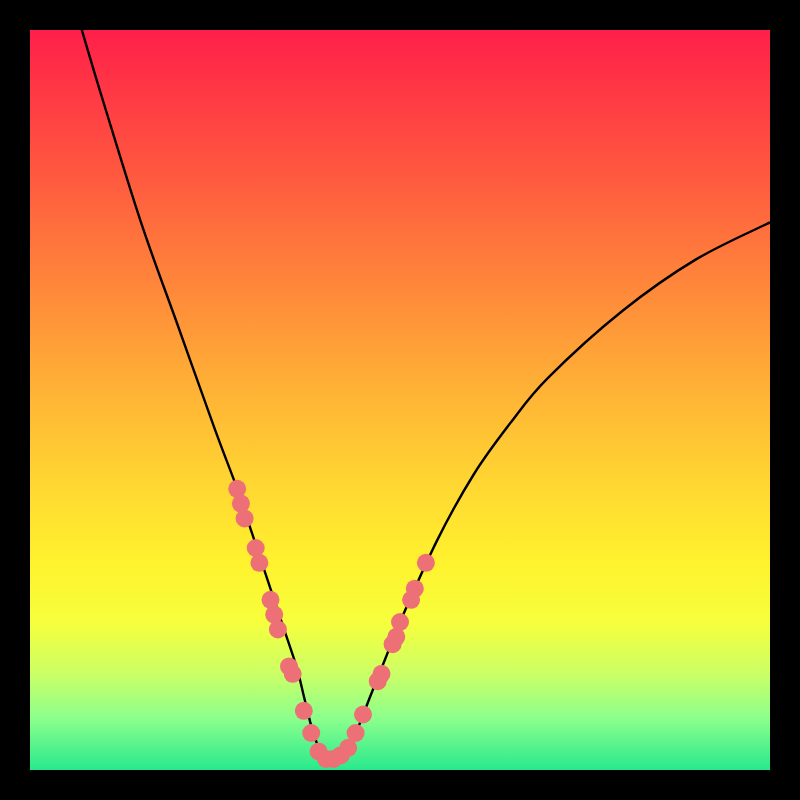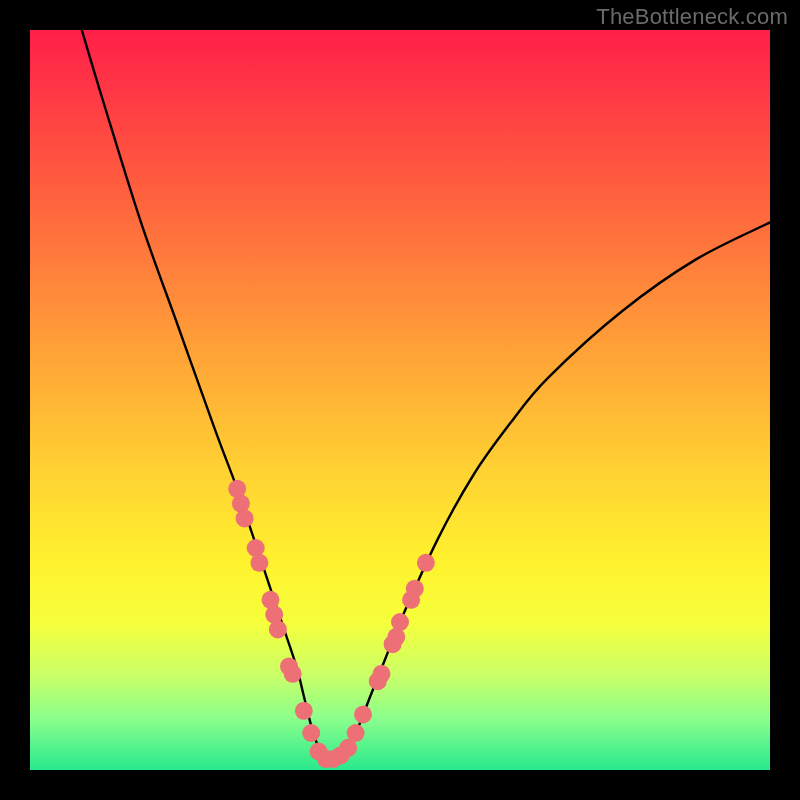--- a/index.html
+++ b/index.html
@@ -55,21 +55,20 @@
     top: 0;
     left: 0;
     width: 740px;
     height: 740px;
   }
 </style>
 </head>
 <body>
 
 <div class="frame">
-  <div class="watermark">TheBottleneck.com</div>
   <div class="plot">
     <svg class="curve" viewBox="0 0 740 740" preserveAspectRatio="none">
       <path id="curve-path" fill="none" stroke-width="2.4" stroke="#000000" d="M 51.8 0.0 C 55.5 12.3, 64.1 41.9, 74.0 74.0 C 83.9 106.1, 98.7 155.4, 111.0 192.4 C 123.3 229.4, 135.7 261.5, 148.0 296.0 C 160.3 330.5, 175.1 372.5, 185.0 399.6 C 194.9 426.7, 201.0 441.5, 207.2 458.8 C 213.4 476.1, 217.1 488.4, 222.0 503.2 C 226.9 518.0, 231.9 532.8, 236.8 547.6 C 241.7 562.4, 246.7 577.2, 251.6 592.0 C 256.5 606.8, 262.7 624.1, 266.4 636.4 C 270.1 648.7, 271.3 656.1, 273.8 666.0 C 276.3 675.9, 278.7 687.0, 281.2 695.6 C 283.7 704.2, 286.1 711.6, 288.6 717.8 C 291.1 724.0, 293.5 730.1, 296.0 732.6 C 298.5 735.1, 300.9 733.8, 303.4 732.6 C 305.9 731.4, 307.1 730.1, 310.8 725.2 C 314.5 720.3, 320.7 712.9, 325.6 703.0 C 330.5 693.1, 335.5 678.3, 340.4 666.0 C 345.3 653.7, 350.3 641.3, 355.2 629.0 C 360.1 616.7, 361.4 611.7, 370.0 592.0 C 378.6 572.3, 394.7 535.3, 407.0 510.6 C 419.3 485.9, 431.7 463.7, 444.0 444.0 C 456.3 424.3, 468.7 408.2, 481.0 392.2 C 493.3 376.2, 499.5 366.3, 518.0 347.8 C 536.5 329.3, 567.3 300.9, 592.0 281.2 C 616.7 261.5, 641.3 244.2, 666.0 229.4 C 690.7 214.6, 727.7 198.6, 740.0 192.4"></path>
       <g id="markers-group">
           <circle cx="207.2" cy="458.8" r="9" fill="#ed7076" stroke="#e26068" stroke-width="0"></circle>
           <circle cx="210.9" cy="473.6" r="9" fill="#ed7076" stroke="#e26068" stroke-width="0"></circle>
           <circle cx="214.6" cy="488.4" r="9" fill="#ed7076" stroke="#e26068" stroke-width="0"></circle>
           <circle cx="225.7" cy="518.0" r="9" fill="#ed7076" stroke="#e26068" stroke-width="0"></circle>
           <circle cx="229.4" cy="532.8" r="9" fill="#ed7076" stroke="#e26068" stroke-width="0"></circle>
           <circle cx="240.5" cy="569.8" r="9" fill="#ed7076" stroke="#e26068" stroke-width="0"></circle>

